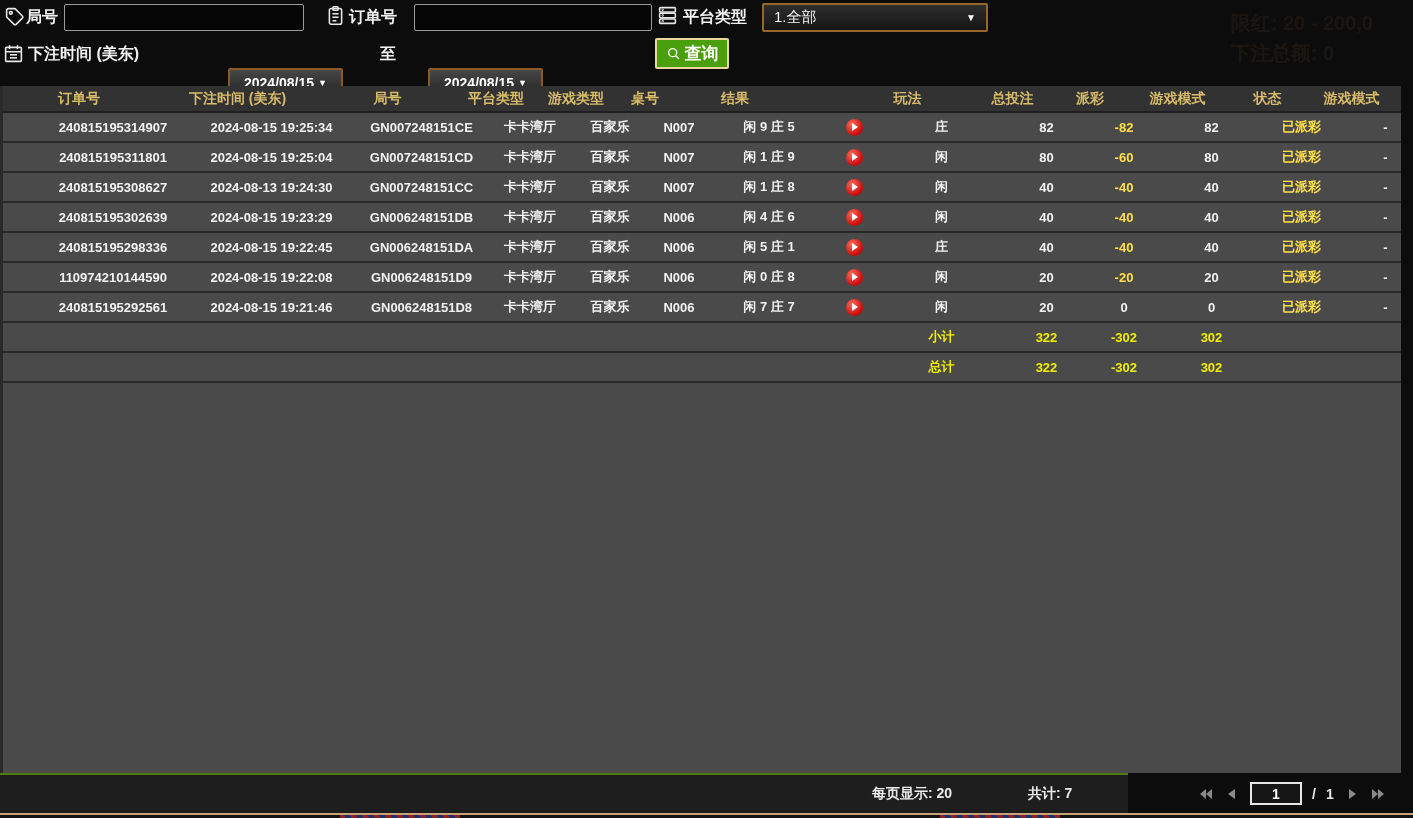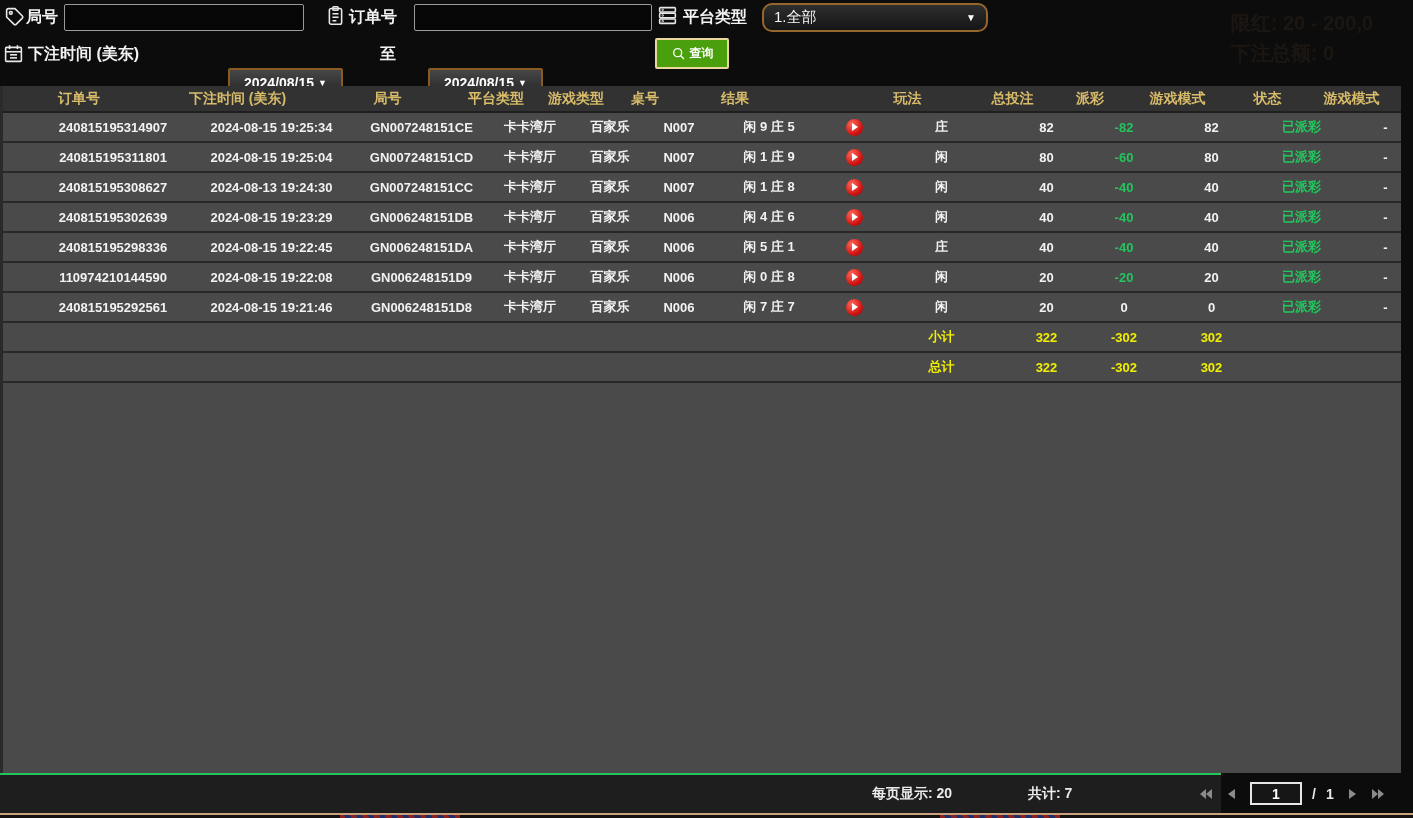--- a/index.html
+++ b/index.html
@@ -11,56 +11,56 @@
   .bg-bleed { position:absolute; right:40px; top:8px; color:#6a4a30; opacity:.16;
     font-weight:bold; font-size:20px; line-height:30px; text-align:left; }
 
   
   .topbar { position:absolute; left:0; top:0; width:1413px; height:86px; }
   .lbl { position:absolute; color:#f2f2f2; font-weight:bold; font-size:16px; white-space:nowrap; }
   .ticon { position:absolute; width:21px; height:21px; }
   .ticon svg { width:100%; height:100%; stroke:#e8e8e8; fill:none; stroke-width:1.8; }
   .txtinput { position:absolute; height:27px; background:#060606; border:1px solid #9b9b9b;
     border-radius:2px; color:#eee; font-size:14px; padding:0 6px; outline:none; }
-  .dropdown { position:absolute; height:29px; border:2px solid #96662a; border-radius:10px;
+  .dropdown { position:absolute; height:29px; border:2px solid #96662a; border-radius:2px;
     background:linear-gradient(#2e2e2e,#151515); display:flex; align-items:center;
     color:#f5f5f5; font-size:15px; padding:0 10px; cursor:pointer; }
   .dropdown .caret { margin-left:auto; font-size:10px; color:#fff; }
   .datebtn { position:absolute; width:115px; height:29px; border:2px solid #8a5a22; border-radius:2px;
     background:linear-gradient(#474747,#242424); display:flex; align-items:center; justify-content:center;
     gap:4px; color:#fff; font-weight:bold; font-size:14px; cursor:pointer;margin-top:28px; }
   .datebtn .caret { font-size:9px; }
   .querybtn { position:absolute; left:655px; top:38px; width:74px; height:31px;
     background:#4aa00c; border:2px solid #e9d79e; border-radius:2px; display:flex;
     align-items:center; justify-content:center; gap:3px; color:#fff; font-weight:bold;
-    font-size:12px; cursor:pointer; }
+    font-size:17px; cursor:pointer; }
   .querybtn svg { width:16px; height:16px; stroke:#fff; fill:none; stroke-width:2; }
 
   
   .tablewrap { position:absolute; left:0; top:86px; width:1401px; height:687px;
     background:#4a4a4a; border-left:3px solid #2a2a2a; }
   .grid-row { display:grid;
     grid-template-columns:152px 165px 135px 82px 78px 60px 120px 50px 125px 85px 70px 105px 75px 93px;
     align-items:center; }
   .thead { height:27px; background:#323232; border-bottom:2px solid #1f1f1f; }
   .thead .cell { color:#d9bc6a; font-weight:bold; font-size:14px; text-align:center; }
   .row { height:30px; border-bottom:2px solid #282828;padding-left:34px; }
   .cell { text-align:center; color:#f2f2f2; font-weight:bold; font-size:13px;
     overflow:hidden; white-space:nowrap; }
-  .cell.green { color:#22c55e; }
+  .cell.green { color:#fde047; }
   .cell.yellow { color:#f0ef00; }
   .play-btn { display:inline-flex; align-items:center; justify-content:center;
     width:17px; height:17px; border-radius:50%; cursor:pointer;
     background:radial-gradient(circle at 35% 30%, #ff6a5a, #cf0f0f 65%, #9c0505); }
   .play-btn .tri { width:0; height:0; border-left:6px solid #fff; margin-left:2px;
     border-top:4px solid transparent; border-bottom:4px solid transparent; }
 
   
-  .footer { position:absolute; left:0; top:773px; width:1221px; height:40px;
-    background:#1e1e1e; border-top:2px solid #22c55e; color:#eaeaea; font-weight:bold; font-size:14px; }
+  .footer { position:absolute; left:0; top:773px; width:1128px; height:40px;
+    background:#1e1e1e; border-top:2px solid #4d7c0f; color:#eaeaea; font-weight:bold; font-size:14px; }
   .footer .ftext { position:absolute; top:10px; white-space:nowrap; }
   .pager { position:absolute; top:7px; left:1198px; display:flex; align-items:center; gap:10px; }
   .pg-ico { width:16px; height:16px; display:inline-flex; cursor:pointer; }
   .pg-ico svg { width:100%; height:100%; fill:#8b8b8b; }
   .pagebox { width:52px; height:23px; background:#161616; border:2px solid #e6e6e6;
     color:#fff; font-weight:bold; font-size:14px; display:flex; align-items:center;
     justify-content:center; cursor:text; }
   .pg-txt { color:#eaeaea; font-weight:bold; font-size:14px; }
 
   .bottom-strip { position:absolute; left:0; top:813px; width:1413px; height:5px;

